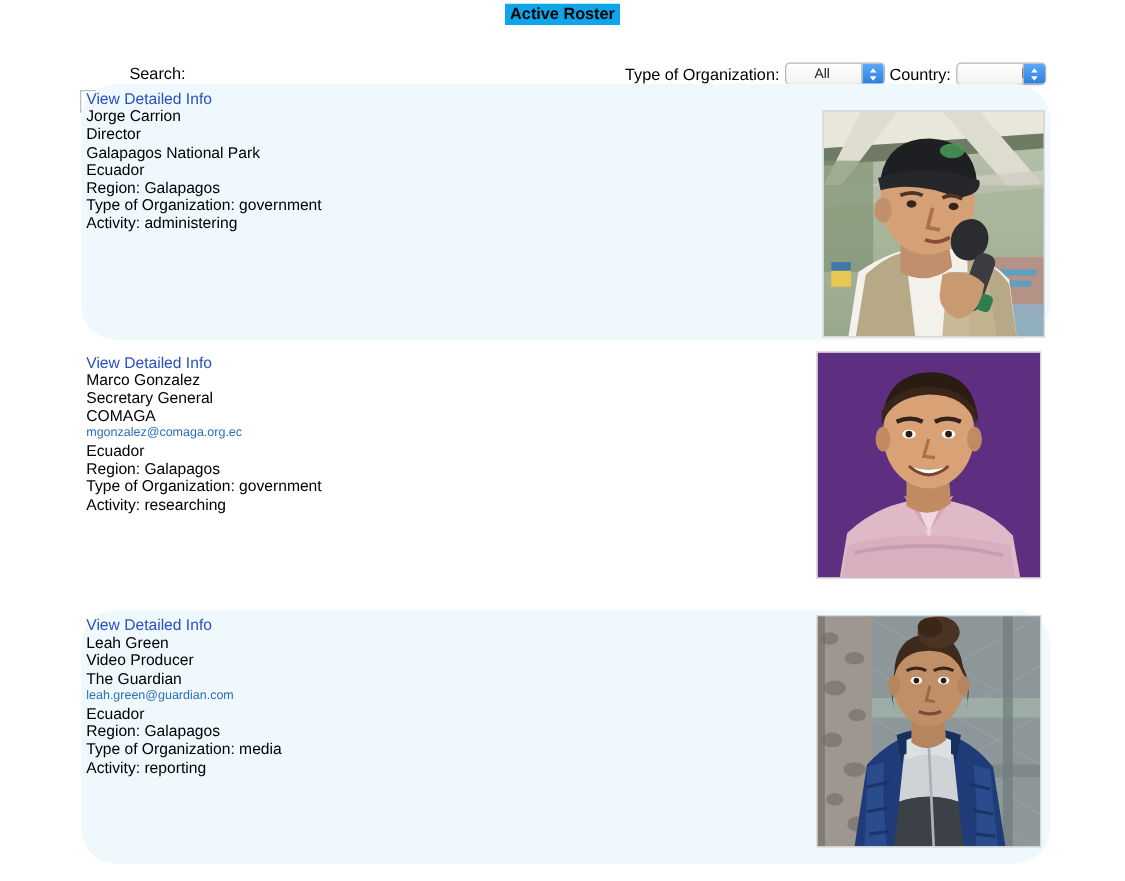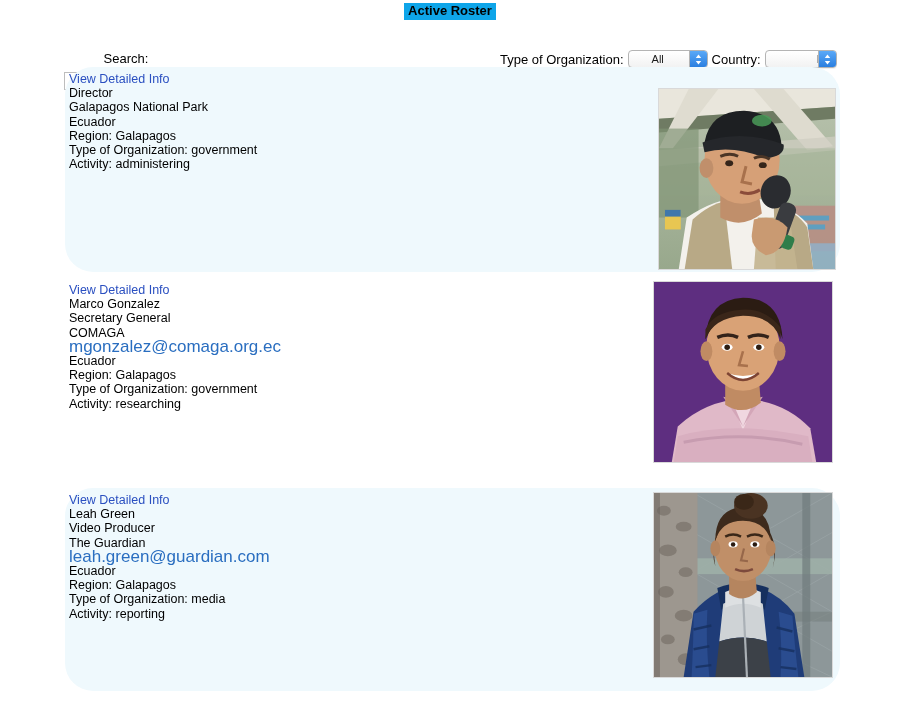--- a/index.html
+++ b/index.html
@@ -154,21 +154,21 @@
     display: block;
     line-height: 14.2px;
     font-size: 12.5px;
   }
   .card-text .email-line {
     color: #2a6ec0;
     text-decoration: none;
     cursor: pointer;
     display: block;
     line-height: 14.2px;
-    font-size: 17px;
+    font-size: 10px;
   }
 
   
   .photo {
     position: absolute;
     width: 178px;
     height: 182px;
     overflow: hidden;
     background: #dcdcdc;
     border: 1px solid #d9d9d9;
@@ -220,20 +220,21 @@
       </span>
     </div>
   </div>
 </div>
 
 <div class="roster">
 
   <div class="roster-card shaded card-1">
     <div class="card-text">
       <a class="link-line">View Detailed Info</a>
+      <div class="line">Jorge Carrion</div>
       <div class="line">Director</div>
       <div class="line">Galapagos National Park</div>
       <div class="line">Ecuador</div>
       <div class="line">Region: Galapagos</div>
       <div class="line">Type of Organization: government</div>
       <div class="line">Activity: administering</div>
     </div>
 
     <div class="photo photo-1">
       <svg viewBox="0 0 178 182" preserveAspectRatio="none" aria-hidden="true">

